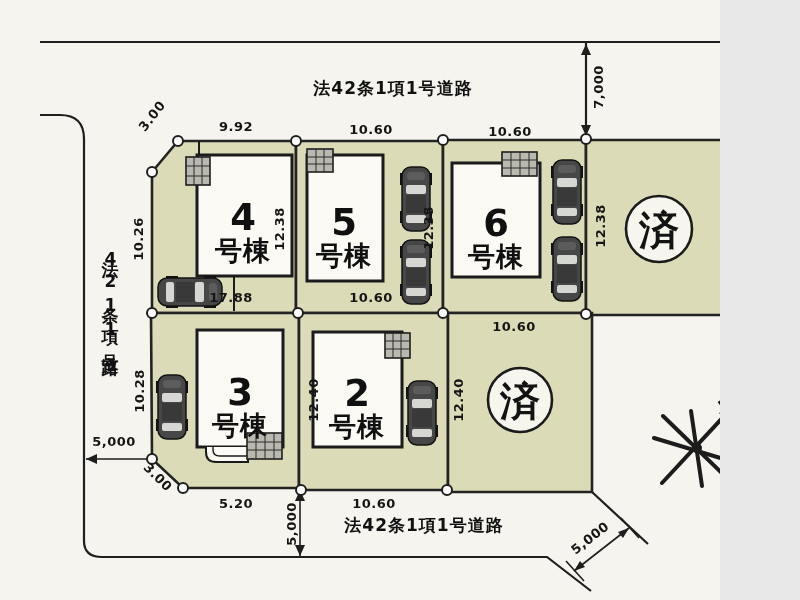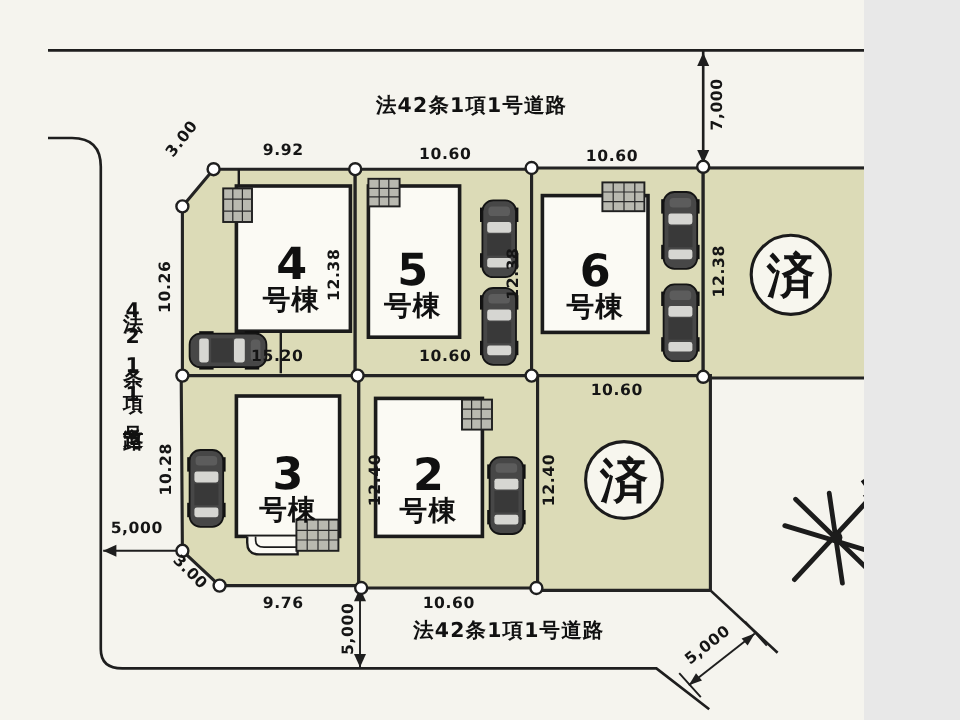--- a/index.html
+++ b/index.html
@@ -9,21 +9,21 @@
     color:#141414;
   }
   .stage svg{position:absolute;left:0;top:0;}
   .lbl{position:absolute;transform:translate(-50%,-50%);white-space:nowrap;}
   .road-label{font-size:17px;font-weight:700;letter-spacing:1px;color:#111;}
   .road-label.vertical{writing-mode:vertical-rl;text-orientation:upright;letter-spacing:2px;}
   .dim{font-size:13px;font-weight:600;color:#151515;letter-spacing:0.5px;}
   .rot90{transform:translate(-50%,-50%) rotate(-90deg);}
   .lot-label{text-align:center;line-height:1.02;color:#101010;}
   .lot-num{font-size:37px;font-weight:600;}
-  .lot-suffix{font-size:23px;font-weight:600;letter-spacing:1px;}
+  .lot-suffix{font-size:27px;font-weight:600;letter-spacing:1px;}
   .sold{font-size:40px;font-weight:700;color:#131313;}
   .north{font-size:17px;font-weight:700;color:#131313;}
   .lot{fill:#dcdbb7;stroke:#232323;stroke-width:2.6;stroke-linejoin:miter;}
   .bld{fill:#fbfaf4;stroke:#1b1b1b;stroke-width:3;}
   .roadline{stroke:#1e1e1e;stroke-width:2.2;fill:none;}
   .dimline{stroke:#1e1e1e;stroke-width:1.6;fill:none;}
   .dimarrow{fill:#1e1e1e;stroke:none;}
   .dot{fill:#ffffff;stroke:#1f1f1f;stroke-width:2;}
   .equip{fill:#b9b9b0;stroke:#1f1f1f;stroke-width:1.6;}
   .equipgrid{stroke:#2a2a2a;stroke-width:1;fill:none;}
@@ -250,28 +250,28 @@
 
   <div class="lbl dim" style="left:236px;top:126px;">9.92</div>
   <div class="lbl dim" style="left:371px;top:129px;">10.60</div>
   <div class="lbl dim" style="left:510px;top:131px;">10.60</div>
   <div class="lbl dim rot90" style="left:598px;top:87px;">7,000</div>
   <div class="lbl dim" style="left:152px;top:116px;transform:translate(-50%,-50%) rotate(-52deg);">3.00</div>
   <div class="lbl dim rot90" style="left:138px;top:239px;">10.26</div>
   <div class="lbl dim rot90" style="left:279px;top:229px;">12.38</div>
   <div class="lbl dim rot90" style="left:428px;top:228px;">12.38</div>
   <div class="lbl dim rot90" style="left:600px;top:226px;">12.38</div>
-  <div class="lbl dim" style="left:231px;top:297px;">15.20</div>
+  <div class="lbl dim" style="left:231px;top:297px;">17.88</div>
   <div class="lbl dim" style="left:371px;top:297px;">10.60</div>
   <div class="lbl dim" style="left:514px;top:326px;">10.60</div>
   <div class="lbl dim rot90" style="left:139px;top:391px;">10.28</div>
   <div class="lbl dim rot90" style="left:313px;top:400px;">12.40</div>
   <div class="lbl dim rot90" style="left:458px;top:400px;">12.40</div>
   <div class="lbl dim" style="left:114px;top:441px;">5,000</div>
   <div class="lbl dim" style="left:158px;top:477px;transform:translate(-50%,-50%) rotate(45deg);">3.00</div>
-  <div class="lbl dim" style="left:236px;top:503px;">9.76</div>
+  <div class="lbl dim" style="left:236px;top:503px;">5.20</div>
   <div class="lbl dim" style="left:374px;top:503px;">10.60</div>
   <div class="lbl dim rot90" style="left:291px;top:524px;">5,000</div>
   <div class="lbl dim" style="left:590px;top:538px;transform:translate(-50%,-50%) rotate(-38deg);">5,000</div>
 
   <div class="lbl north" style="left:726px;top:404px;transform:translate(-50%,-50%) rotate(-35deg);">N</div>
 
 </div>
 
 </body></html>

